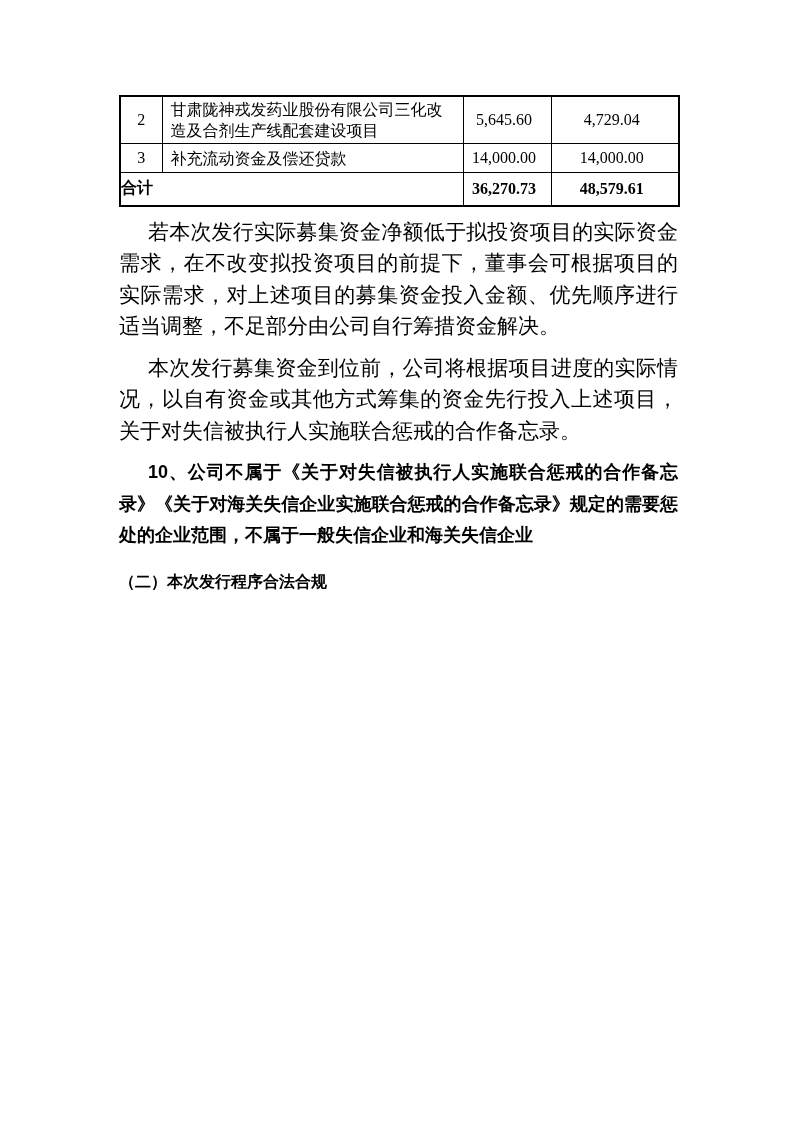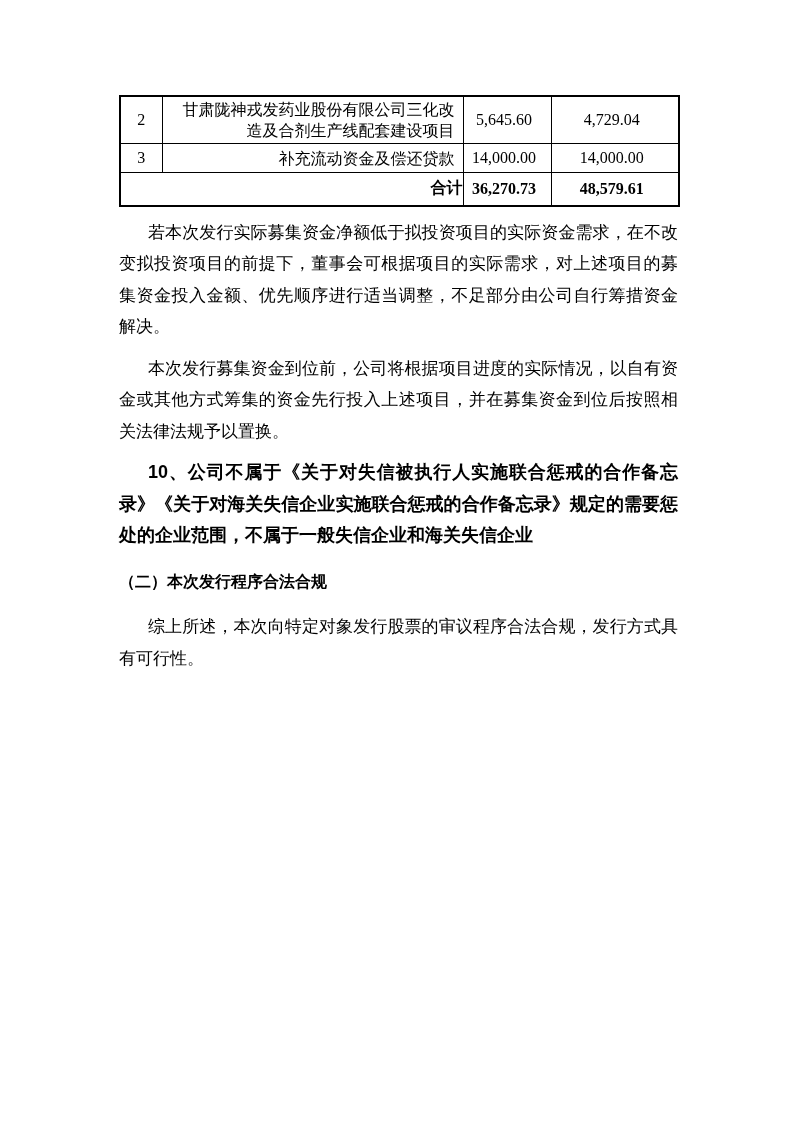--- a/index.html
+++ b/index.html
@@ -35,32 +35,32 @@
     overflow: hidden;
   }
   .col-idx  { width: 42px; }
   .col-name { width: 301px; }
   .col-v1   { width: 88px; }
   .col-v2   { width: 128px; }
   tr.row-a td { height: 45px; }
   tr.row-b td { height: 29px; }
   tr.row-total td { height: 33px; }
   td.c-idx  { text-align: center; }
-  td.c-name { text-align: right; padding: 2px 8px; line-height: 21px; }
+  td.c-name { text-align: left; padding: 2px 8px; line-height: 21px; }
   td.c-val  { text-align: center; padding-right: 6px; }
   td.c-val.bold { font-weight: 700; }
   td.c-total-label {
-    text-align: right;
+    text-align: left;
     font-weight: 700;
     font-family: "Liberation Sans", "DejaVu Sans", sans-serif;
     font-size: 16px;
   }
   
   .bodytext p {
-    font-size: 17px;
+    font-size: 21px;
     line-height: 31.5px;
     text-align: justify;
     text-indent: 29px;
     margin: 10px 0;
   }
   .bodytext .h-num {
     font-family: "Liberation Sans", "DejaVu Sans", sans-serif;
     font-weight: 700;
     font-size: 18px;
     line-height: 31.5px;
@@ -106,20 +106,19 @@
         <tr class="row-total">
           <td class="c-total-label" colspan="2">合计</td>
           <td class="c-val bold">36,270.73</td>
           <td class="c-val bold">48,579.61</td>
         </tr>
       </tbody>
     </table>
 
     <div class="bodytext">
       <p>若本次发行实际募集资金净额低于拟投资项目的实际资金需求，在不改变拟投资项目的前提下，董事会可根据项目的实际需求，对上述项目的募集资金投入金额、优先顺序进行适当调整，不足部分由公司自行筹措资金解决。</p>
-      <p>本次发行募集资金到位前，公司将根据项目进度的实际情况，以自有资金或其他方式筹集的资金先行投入上述项目，并在募集资金到位后按照相关法律法规予以置换。</p>
+      <p>本次发行募集资金到位前，公司将根据项目进度的实际情况，以自有资金或其他方式筹集的资金先行投入上述项目，关于对失信被执行人实施联合惩戒的合作备忘录。</p>
       <div class="h-num">10、公司不属于《关于对失信被执行人实施联合惩戒的合作备忘录》《关于对海关失信企业实施联合惩戒的合作备忘录》规定的需要惩处的企业范围，不属于一般失信企业和海关失信企业</div>
       <div class="h-sub">（二）本次发行程序合法合规</div>
-      <p>综上所述，本次向特定对象发行股票的审议程序合法合规，发行方式具有可行性。</p>
     </div>
 
   </div>
 </div>
 
 </body></html>

